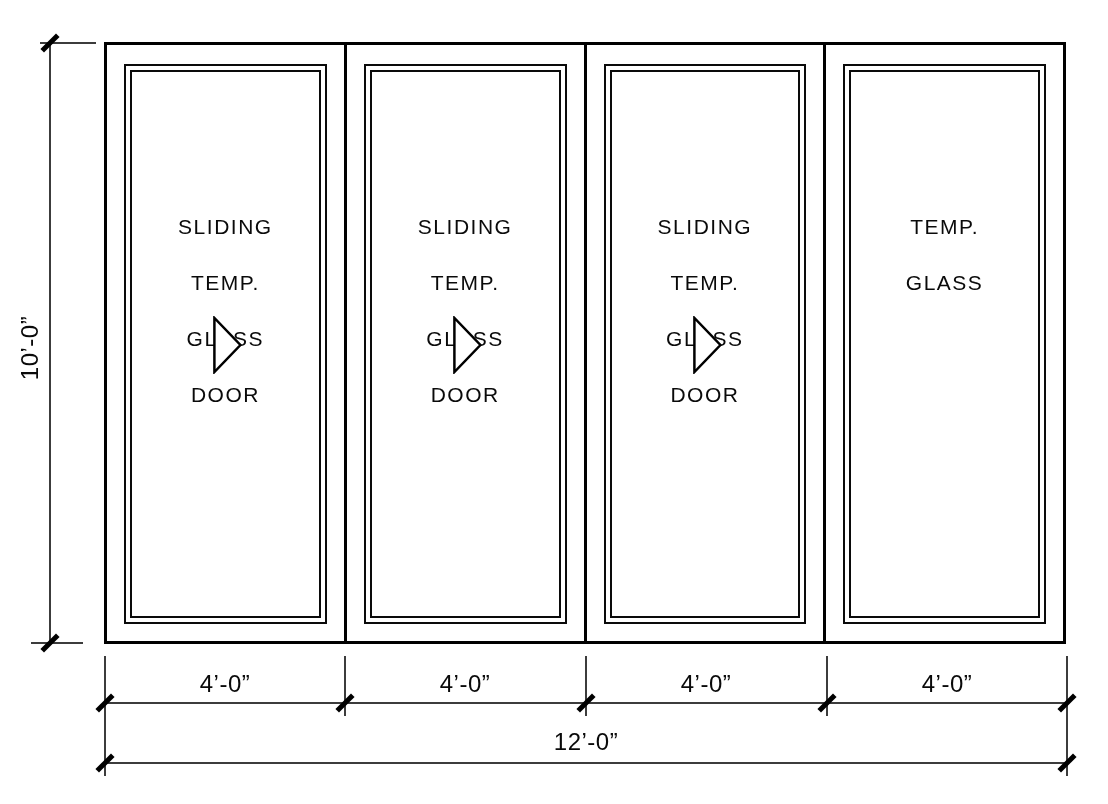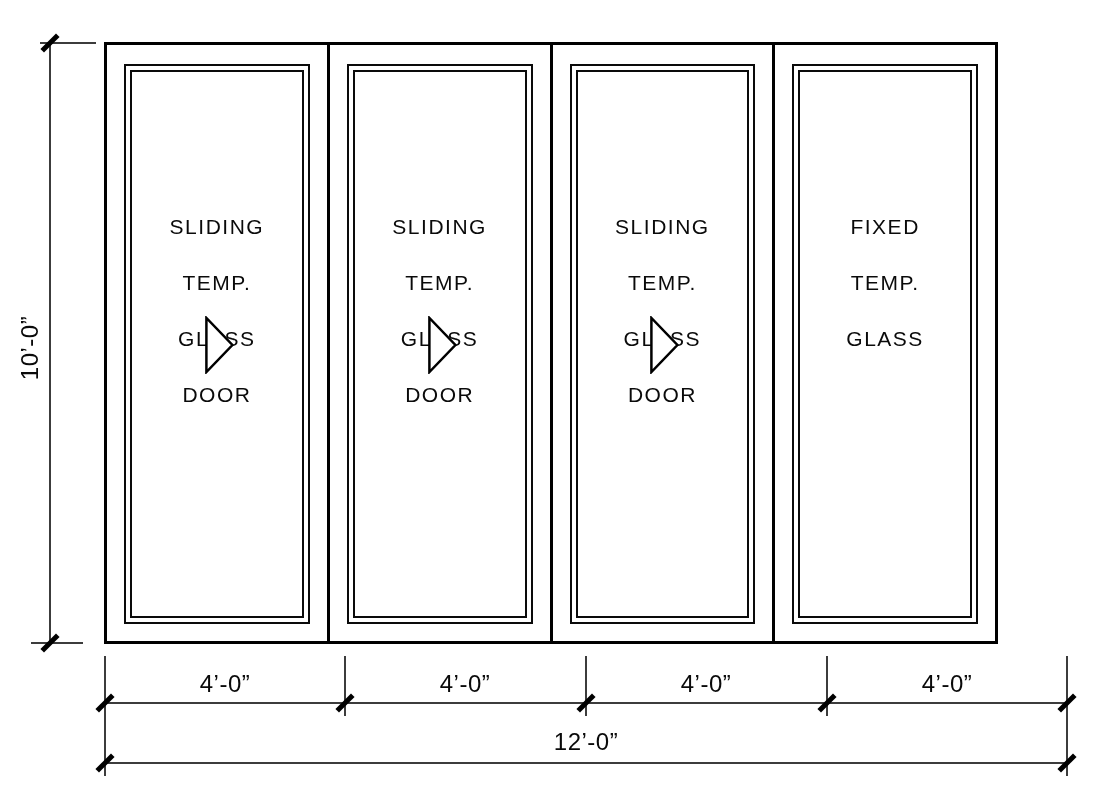--- a/index.html
+++ b/index.html
@@ -6,21 +6,21 @@
   html,body { background:#ffffff; }
   body {
     width:1108px; height:804px;
     font-family:"Liberation Sans", sans-serif;
     color:#111; position:relative; overflow:hidden;
   }
   .canvas { position:absolute; left:0; top:0; width:1108px; height:804px; background:#fff; }
 
   
   .frame {
-    position:absolute; left:104px; top:42px; width:894px; height:602px;
+    position:absolute; left:104px; top:42px; width:962px; height:602px;
     border:3px solid #000; display:flex; background:#fff;
   }
   .panel { position:relative; flex:1 1 0; background:#fff; }
   .mullion { width:3px; background:#000; flex:0 0 auto; }
 
   .door-outer {
     position:absolute; left:17px; right:17px; top:19px; bottom:17px;
     border:2px solid #0a0a0a; padding:4px;
   }
   .door-inner { width:100%; height:100%; border:2px solid #0a0a0a; }
@@ -107,21 +107,20 @@
       </svg>
     </div>
 
     <div class="mullion"></div>
 
     <div class="panel">
       <div class="door-outer">
         <div class="door-inner"></div>
       </div>
       <div class="panel-label">
-        <span>FIXED</span>
         <span>TEMP.</span>
         <span>GLASS</span>
       </div>
     </div>
 
   </div>
 
   <div class="vline" style="left:49px; top:42px; height:601px;"></div>
   <div class="hline" style="left:40px; top:42px; width:56px;"></div>
   <div class="hline" style="left:31px; top:642px; width:52px;"></div>

